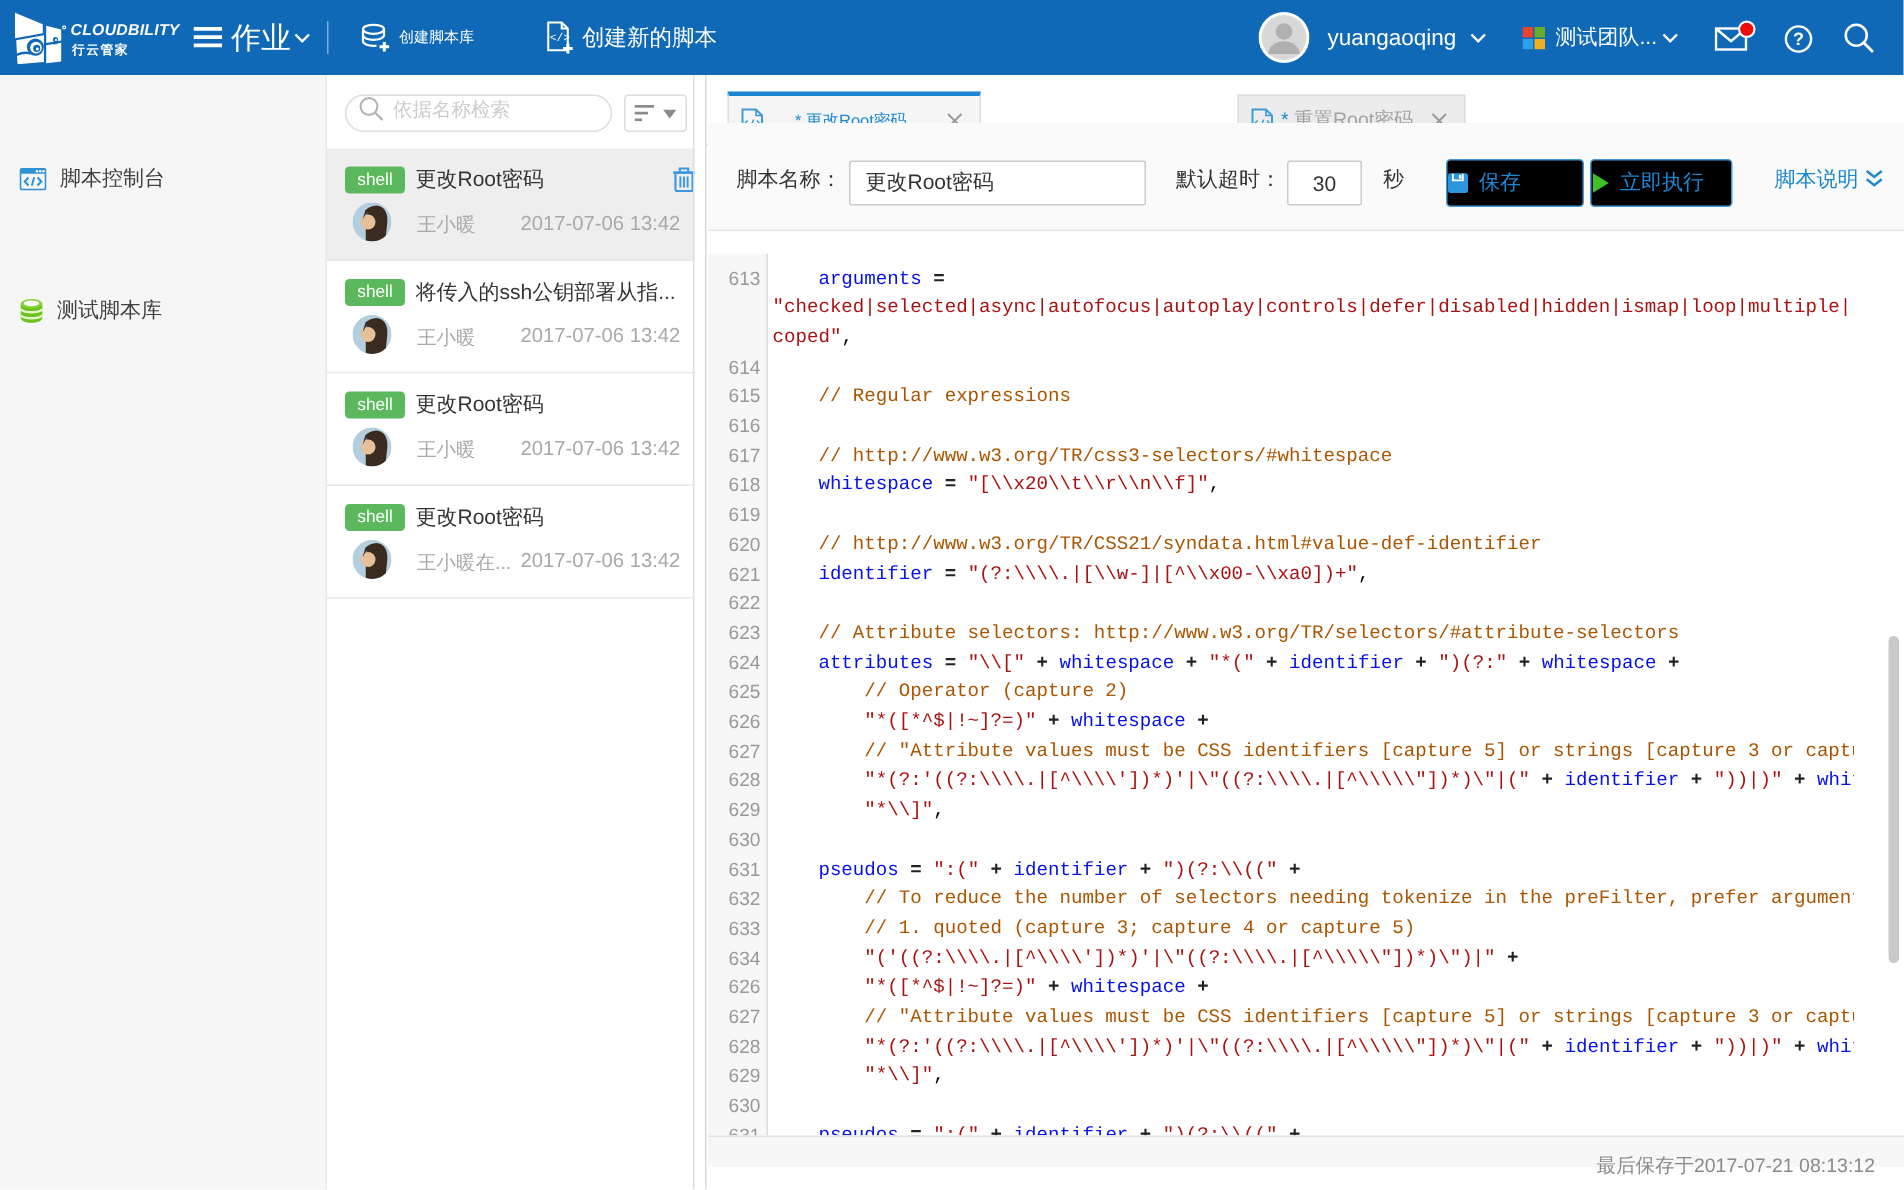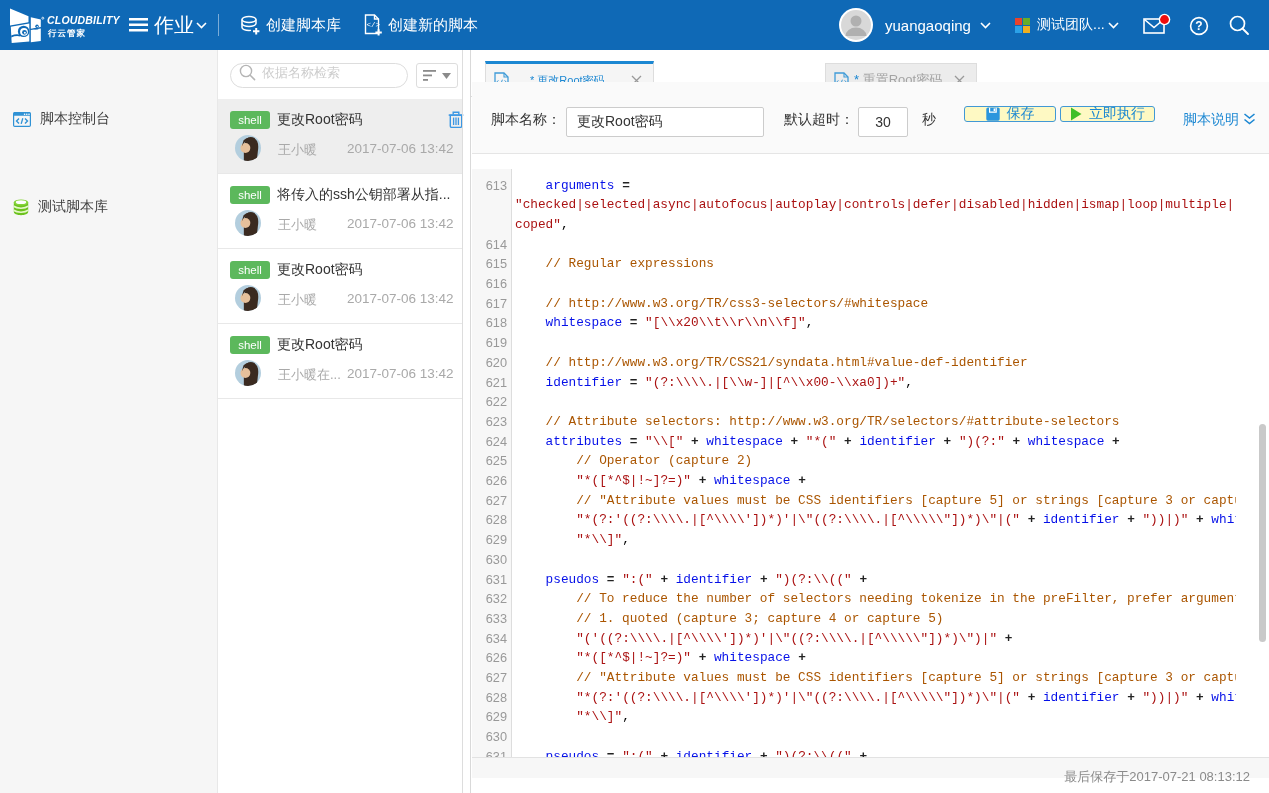--- a/index.html
+++ b/index.html
@@ -29,21 +29,21 @@
 .ldate{position:absolute;left:129px;top:42px;font-size:13.5px;color:#a9a9a9}
 .ltrash{position:absolute;left:230px;top:12px}
 
 #main{position:absolute;left:470px;top:50px;width:799px;height:743px;background:#fff;border-left:1px solid #d9d9d9}
 .tab{position:absolute;top:13px;height:34px;background:#ececec;border:1px solid #ddd;display:flex;align-items:center;font-size:13.5px;color:#a3a3a3}
 .tab.active{top:11px;height:36px;background:#f5f5f5;border-top:3px solid #1b87d2;border-bottom:none;color:#1b87d2}
 .tabx{color:#999;font-size:15px;font-family:"Liberation Sans",sans-serif}
 #toolbar{position:absolute;left:1px;top:32px;width:798px;height:72px;background:#fafafa;border-bottom:1px solid #e5e5e5}
 .tlabel{position:absolute;top:29px;font-size:14px;color:#333}
 .tinput{position:absolute;top:25px;height:30px;border:1px solid #ccc;border-radius:2px;background:#fff;font-size:14px;color:#333;display:flex;align-items:center}
-.tbtn{position:absolute;top:24px;height:16px;border:1px solid #4198d5;border-radius:3px;background:#fef9c3;color:#1b87d2;font-size:14px;display:flex;align-items:center;justify-content:center;gap:7px}
+.tbtn{position:absolute;top:24px;height:32px;border:1px solid #4198d5;border-radius:3px;background:#000000;color:#1b87d2;font-size:14px;display:flex;align-items:center;gap:7px}
 
 #editor{position:absolute;left:1px;top:119px;width:798px;height:588px;background:#fff;overflow:hidden}
 #gutter{position:absolute;left:0;top:0;width:40px;height:588px;background:#f7f7f7;border-right:1px solid #ddd}
 #gutter pre{position:absolute;top:6.5px;right:4px;text-align:right;font-family:Liberation Sans, sans-serif;font-size:12.75px;line-height:19.7px;color:#999}
 #code{position:absolute;left:43px;top:6.5px;width:721px;height:584px;overflow:hidden}
 #code pre{font-family:"Liberation Mono",monospace;font-size:12.75px;line-height:19.7px;color:#000;white-space:pre}
 .cv{color:#0510e8}.cs{color:#a11}.cc{color:#a50}.co{color:#222;font-weight:bold}
 #vsb{position:absolute;left:788px;top:374px;width:7px;height:218px;background:#c9c9c9;border-radius:4px}
 #statusbar{position:absolute;left:1px;top:707px;width:798px;height:21px;background:#f7f7f7;border-top:1px solid #e2e2e2}
 #statusbar div{position:absolute;right:20px;top:10px;font-size:13px;color:#8a8a8a}
@@ -85,21 +85,21 @@
   <div class="nav-item" style="left:240px">
       <svg width="20" height="20" viewBox="0 0 20 20" style="">
         <g fill="none" stroke="#fff" stroke-width="1.5">
           <ellipse cx="9" cy="4.5" rx="7" ry="3"></ellipse>
           <path d="M2 4.5v4c0 1.66 3.13 3 7 3s7-1.34 7-3v-4"></path>
           <path d="M2 8.5v4c0 1.66 3.13 3 7 3 .7 0 1.4-.04 2-.12"></path>
         </g>
         <path d="M15.2 13h2v2.2h2.2v2h-2.2v2.2h-2v-2.2H13v-2h2.2z" fill="#fff"></path>
       </svg>
     </div>
-  <div class="nav-item" style="left:266px;font-size:15px">创建脚本库</div>
+  <div class="nav-item" style="left:266px;font-size:10px">创建脚本库</div>
   <div class="nav-item" style="left:364px">
       <svg width="20" height="22" viewBox="0 0 20 22" style="">
         <g fill="none" stroke="#fff" stroke-width="1.4">
           <path d="M1.5 1h9l4 4v14.5h-13z"></path>
           <path d="M10.5 1v4h4"></path>
         </g>
         <text x="2.5" y="13" font-family="Liberation Mono,monospace" font-size="7.5" fill="#fff">&lt;/&gt;</text>
         <path d="M13.6 15.2h2v2.2h2.2v2h-2.2v2.2h-2v-2.2h-2.2v-2h2.2z" fill="#fff"></path>
       </svg>
     </div>

